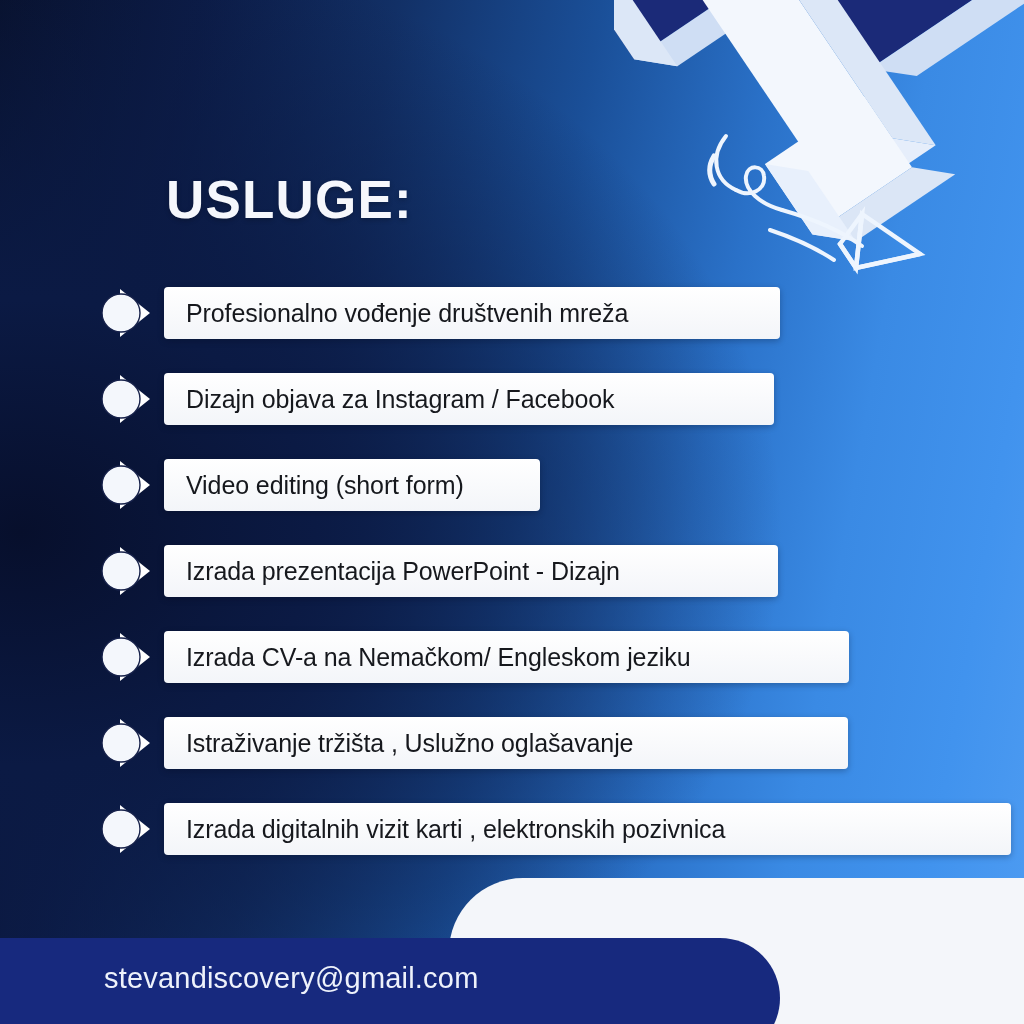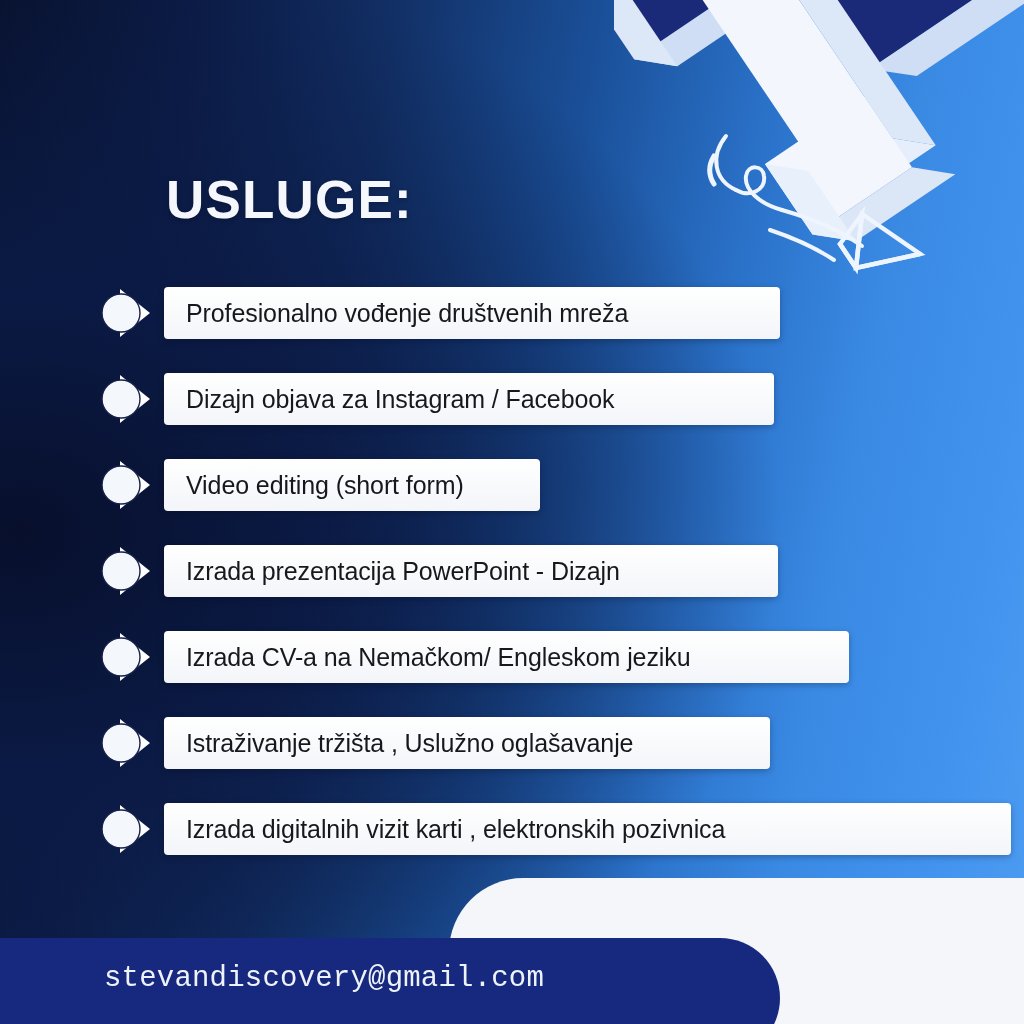--- a/index.html
+++ b/index.html
@@ -62,21 +62,21 @@
     position:absolute;left:449px;top:878px;width:700px;height:200px;
     background:#f4f6fa;border-top-left-radius:74px;
   }
   .footer-bar{
     position:absolute;left:-60px;top:938px;width:840px;height:120px;
     background:#17297e;border-top-right-radius:70px;border-bottom-right-radius:70px;
   }
   .footer-email{
     position:absolute;left:104px;top:962px;
     font-size:29px;color:#eef2fb;letter-spacing:.2px;
-    font-family:Liberation Mono, monospace;
+    font-family:Liberation Sans, sans-serif;
   }
 </style>
 </head>
 <body>
 
 <div id="poster">
 
   <svg class="deco-iso" viewBox="0 0 470 430" xmlns="http://www.w3.org/2000/svg">
     <g transform="rotate(-34 235 215)">
 
@@ -163,21 +163,21 @@
       <div class="pill" style="width:685px">
         <span class="pill-text">Izrada CV-a na Nemačkom/ Engleskom jeziku</span>
       </div>
     </div>
 
     <div class="row">
       <svg class="bullet" viewBox="0 0 52 52" xmlns="http://www.w3.org/2000/svg">
         <polygon points="20,2 50,26 20,50" fill="#ffffff"></polygon>
         <circle cx="21" cy="26" r="19" fill="#f4f7fc" stroke="#16214a" stroke-width="1.4"></circle>
       </svg>
-      <div class="pill" style="width:606px">
+      <div class="pill" style="width:684px">
         <span class="pill-text">Istraživanje tržišta , Uslužno oglašavanje</span>
       </div>
     </div>
 
     <div class="row">
       <svg class="bullet" viewBox="0 0 52 52" xmlns="http://www.w3.org/2000/svg">
         <polygon points="20,2 50,26 20,50" fill="#ffffff"></polygon>
         <circle cx="21" cy="26" r="19" fill="#f4f7fc" stroke="#16214a" stroke-width="1.4"></circle>
       </svg>
       <div class="pill" style="width:847px">

